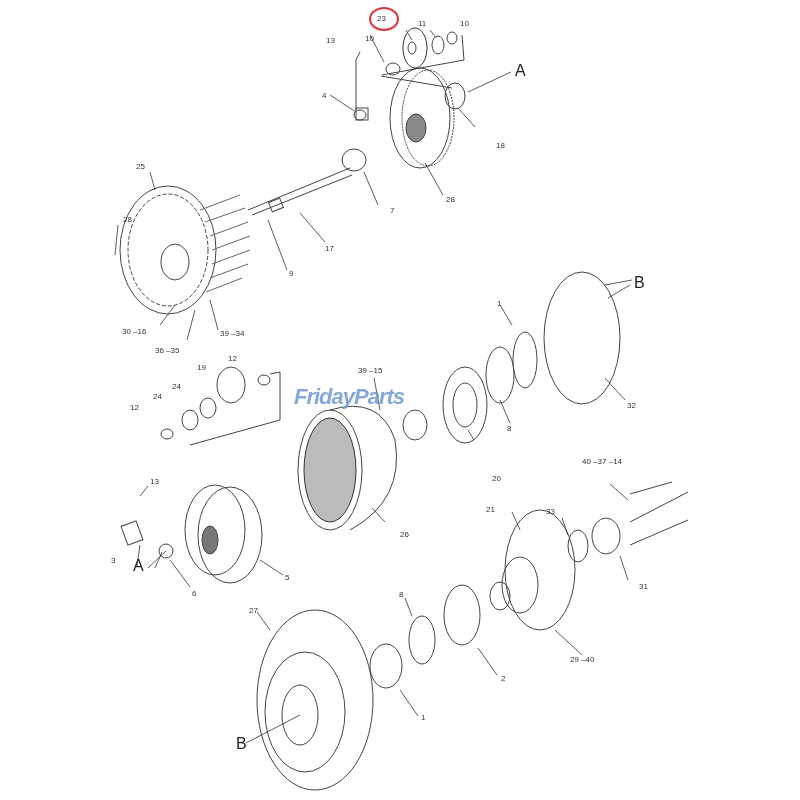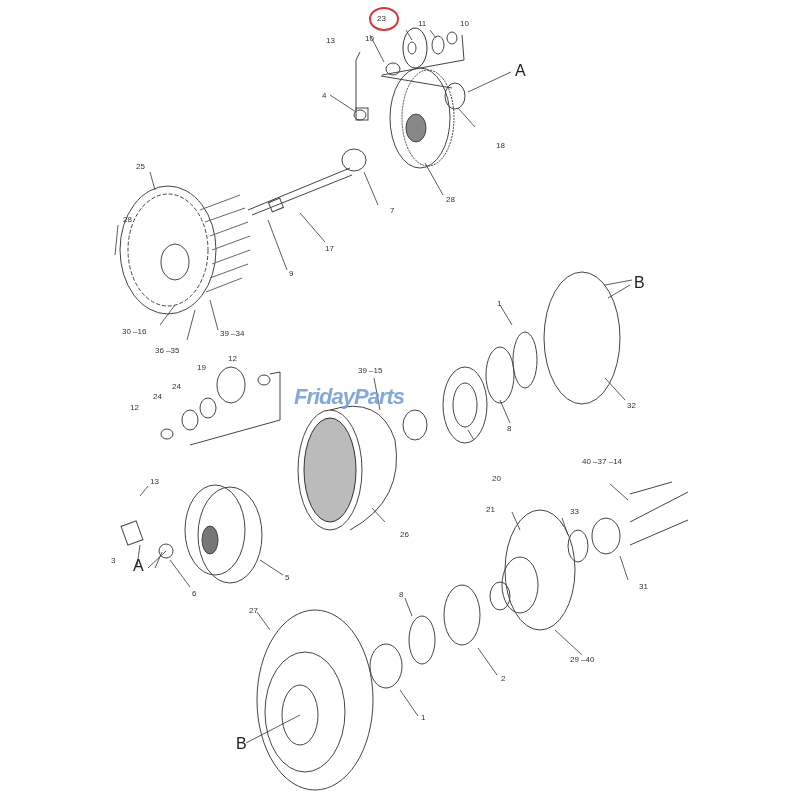--- a/index.html
+++ b/index.html
@@ -185,21 +185,21 @@
 <span class="lbl" style="left:492px;top:448px;margin-top:27px;">20</span>
 <span class="lbl" style="left:507px;top:425px;">8</span>
 <span class="lbl" style="left:150px;top:478px;">13</span>
 <span class="lbl" style="left:111px;top:557px;">3</span>
 <span class="lbl big" style="left:133px;top:558px;">A</span>
 <span class="lbl" style="left:192px;top:590px;">6</span>
 <span class="lbl" style="left:285px;top:574px;">5</span>
 <span class="lbl" style="left:400px;top:531px;text-align:center;">26</span>
 <span class="lbl" style="left:582px;top:458px;">40 –37 –14</span>
 <span class="lbl" style="left:486px;top:506px;">21</span>
-<span class="lbl" style="left:546px;top:508px;margin-left:24px;">33</span>
+<span class="lbl" style="left:546px;top:508px;">33</span>
 <span class="lbl" style="left:639px;top:583px;">31</span>
 <span class="lbl" style="left:570px;top:656px;">29 –40</span>
 <span class="lbl" style="left:249px;top:607px;">27</span>
 <span class="lbl" style="left:399px;top:591px;">8</span>
 <span class="lbl" style="left:501px;top:675px;">2</span>
 <span class="lbl" style="left:421px;top:714px;">1</span>
 <span class="lbl big" style="left:236px;top:736px;">B</span>
 </div>
 
 </body></html>

